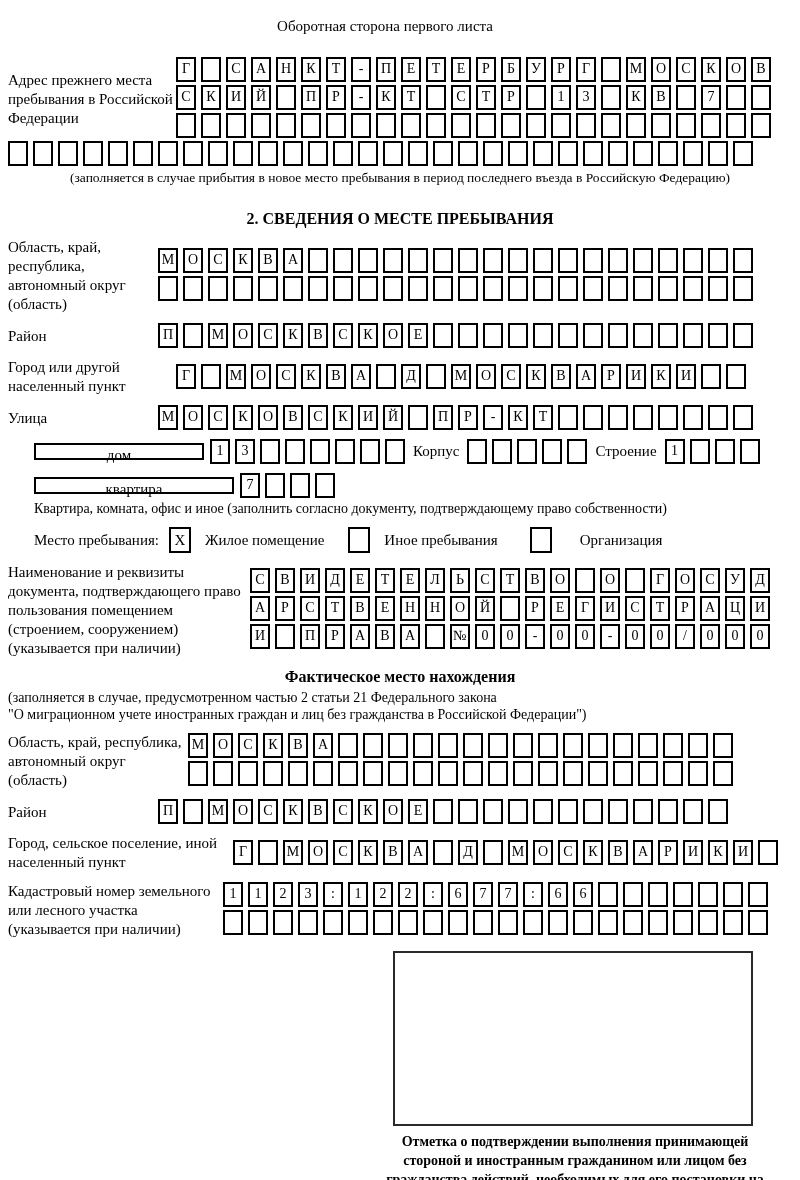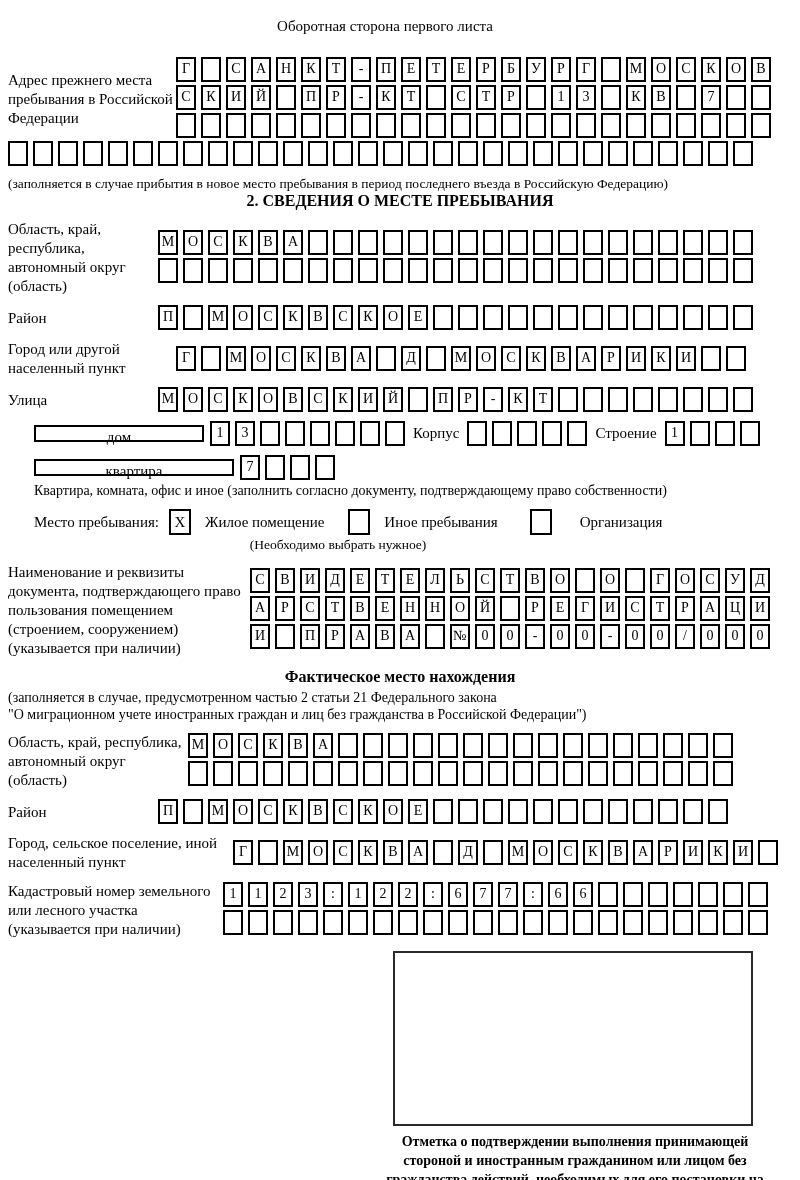--- a/index.html
+++ b/index.html
@@ -8,23 +8,23 @@
   .page{width:800px;min-height:1180px;background:#fff;padding:18px 8px 12px 8px}
   .corner{font-size:15px;text-align:center;padding-right:30px;margin-bottom:22px}
   .frow{display:flex;align-items:center;margin-top:6px}
   .flabel{font-size:15px;line-height:19px;padding-top:4px;flex:0 0 auto}
   .w150{width:150px}.w168{width:168px}.w180{width:180px}.w215{width:215px}.w225{width:225px}.w240{width:242px}
   .gridcol{display:flex;flex-direction:column;row-gap:3px}
   .cellrow{display:flex;gap:5px;flex:0 0 auto;margin-top:3px}
   .gridcol .cellrow{margin-top:0}
   .cell{width:20px;height:25px;border:2px solid #000;font-size:14px;line-height:20px;text-align:center;flex:0 0 auto;overflow:hidden}
   .fullrow{margin-top:3px}
-  .caption{font-size:13.5px;margin-top:10px}
+  .caption{font-size:13.5px;text-align:center;margin-top:4px}
   .caption-left{font-size:14px;margin-top:3px;padding-left:26px}
-  .sect-title{font-size:16px;font-weight:bold;text-align:center;margin-top:0}
+  .sect-title{font-size:16px;font-weight:bold;text-align:center;margin-top:24px}
   .widebox{height:17px;border:2px solid #000;text-align:center;font-size:15px;line-height:21px;flex:0 0 auto}
   .inlabel{font-size:15px;line-height:25px;padding:0 8px;flex:0 0 auto;margin-top:3px}
   .mestorow{display:flex;align-items:center;margin-top:10px;padding-left:26px;font-size:15px}
   .mestorow .cb{width:22px;height:26px;border:2px solid #000;text-align:center;font-size:15px;line-height:22px;margin:0 14px 0 10px;flex:0 0 auto}
   .mesto-note{width:660px;text-align:center;font-size:13.5px;margin-top:2px}
   .fact-note{font-size:14px;text-align:left;margin-top:4px}
   .bigbox{width:360px;height:175px;border:2px solid #2a2a2a;margin:12px 0 6px 385px}
   .otmetka{width:378px;margin-left:378px;text-align:center;font-size:14px;line-height:19px;font-weight:bold}
   .gap6{margin-top:6px}.gap10{margin-top:10px}
 </style>
@@ -343,21 +343,20 @@
 
   <div class="mestorow">
     <span>Место пребывания:</span>
     <span class="cb">X</span>
     <span>Жилое помещение</span>
     <span class="cb" style="margin-left:24px"></span>
     <span>Иное пребывания</span>
     <span class="cb" style="margin-left:32px;margin-right:28px"></span>
     <span>Организация</span>
   </div>
-  <div class="mesto-note">(Необходимо выбрать нужное)</div>
 
   <div class="frow gap6">
     <div class="flabel w240">Наименование и реквизиты документа, подтверждающего право пользования помещением (строением, сооружением) (указывается при наличии)</div>
     <div class="gridcol">
       <div class="cellrow">
           <span class="cell">С</span>
           <span class="cell">В</span>
           <span class="cell">И</span>
           <span class="cell">Д</span>
           <span class="cell">Е</span>

